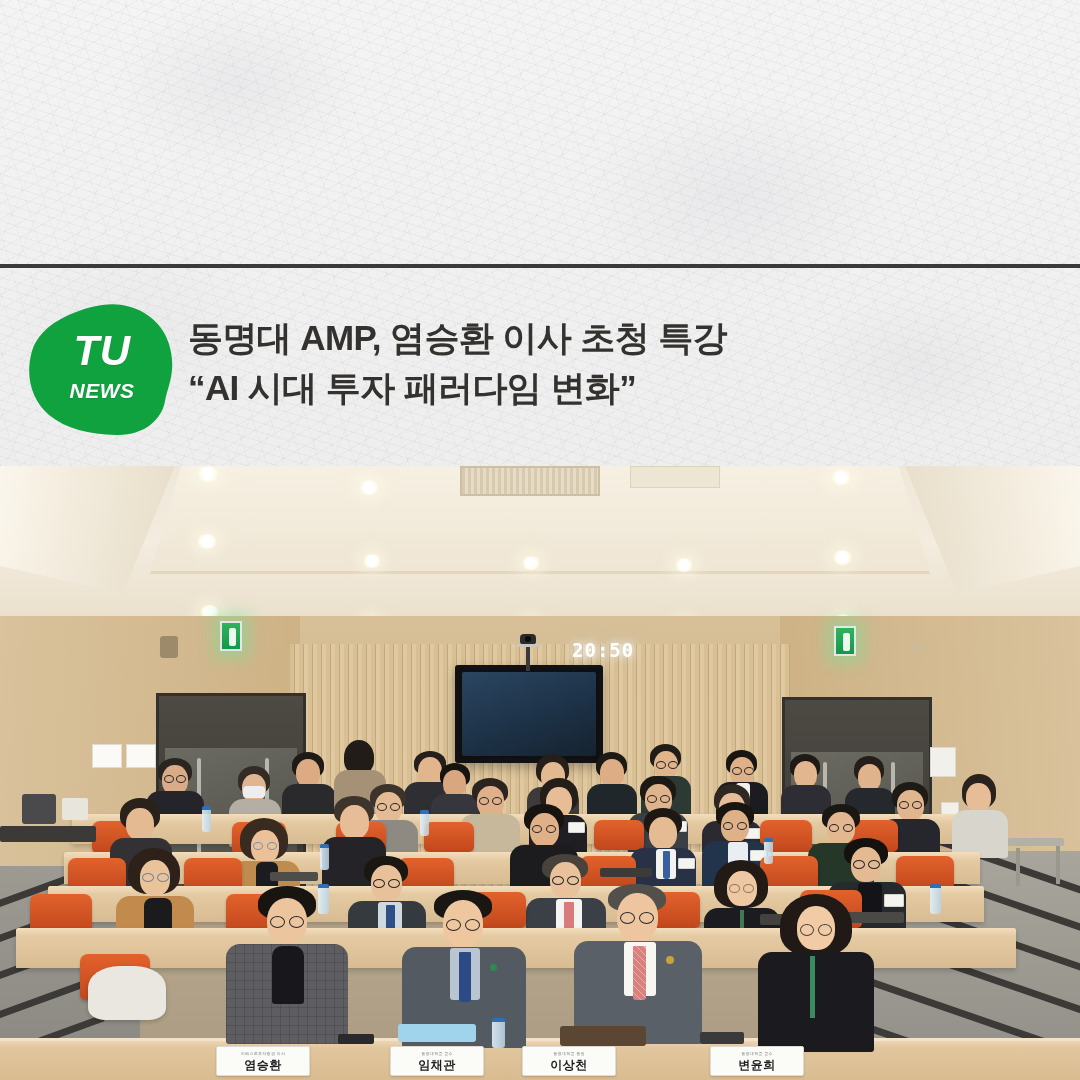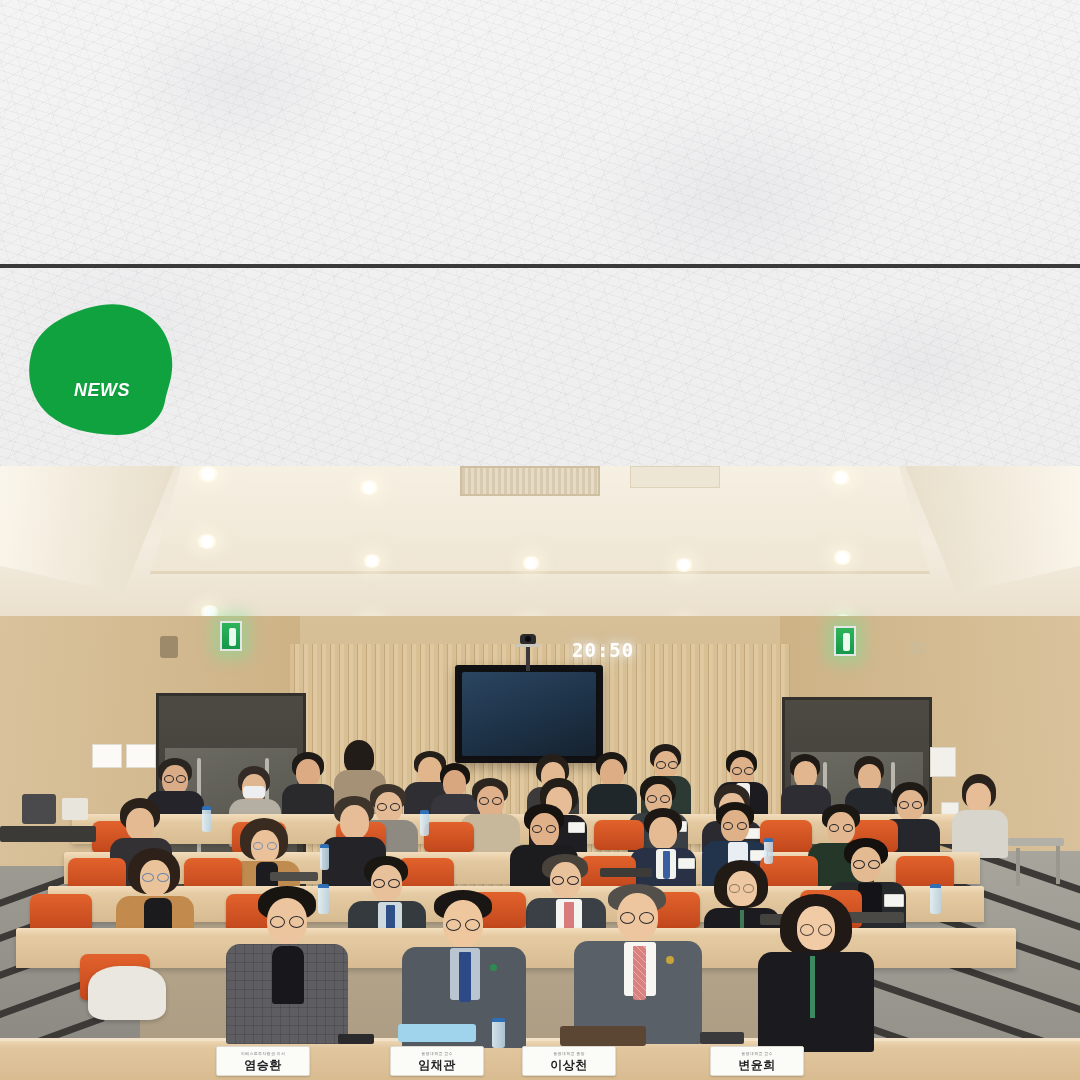--- a/index.html
+++ b/index.html
@@ -32,21 +32,21 @@
 
   
   .logo { position:absolute; left:28px; top:303px; width:148px; height:134px; }
   .logo svg { display:block; width:148px; height:134px; }
   .logo-tu, .logo-news {
     position:absolute; left:0; width:148px; text-align:center;
     color:#fff; font-style:italic; font-weight:bold; letter-spacing:.5px;
     text-shadow:0 1px 1px rgba(0,0,0,.10);
   }
   .logo-tu   { top:27px; font-size:42px; line-height:42px; }
-  .logo-news { top:75px; font-size:18px; line-height:25px; }
+  .logo-news { top:75px; font-size:21px; line-height:25px; }
 
   
   .headline { position:absolute; left:188px; top:313px; width:860px; }
   .headline .ln {
     font-size:35px; line-height:50px; font-weight:700; color:#33322f;
     letter-spacing:-.6px; white-space:nowrap;
   }
 
   
   .photo { position:absolute; left:0; top:466px; width:1080px; height:614px; overflow:hidden;
@@ -174,23 +174,28 @@
   <div class="rule"></div>
 
   <div class="header-band"></div>
 
   <div class="logo">
     <svg viewBox="0 0 148 134">
       <path d="M74 2 C104 -3 133 14 141 41 C149 68 140 82 137 98
                C134 117 115 133 88 132 C61 131 38 126 21 112
                C3 97 -3 72 4 48 C12 22 44 7 74 2 Z" fill="#10a23f"></path>
     </svg>
+    <span class="logo-tu">TU</span>
     <span class="logo-news">NEWS</span>
   </div>
 
+  <div class="headline">
+    <div class="ln">동명대 AMP, 염승환 이사 초청 특강</div>
+    <div class="ln">“AI 시대 투자 패러다임 변화”</div>
+  </div>
 
   <div class="photo">
 
     <div class="ceiling"></div>
     <div class="ceil-soffitL"></div>
     <div class="ceil-soffitR"></div>
     <div class="ceil-inner"></div>
     <div class="ceil-vent"></div>
     <div class="ceil-panel" style="left:630px;"></div>
 

